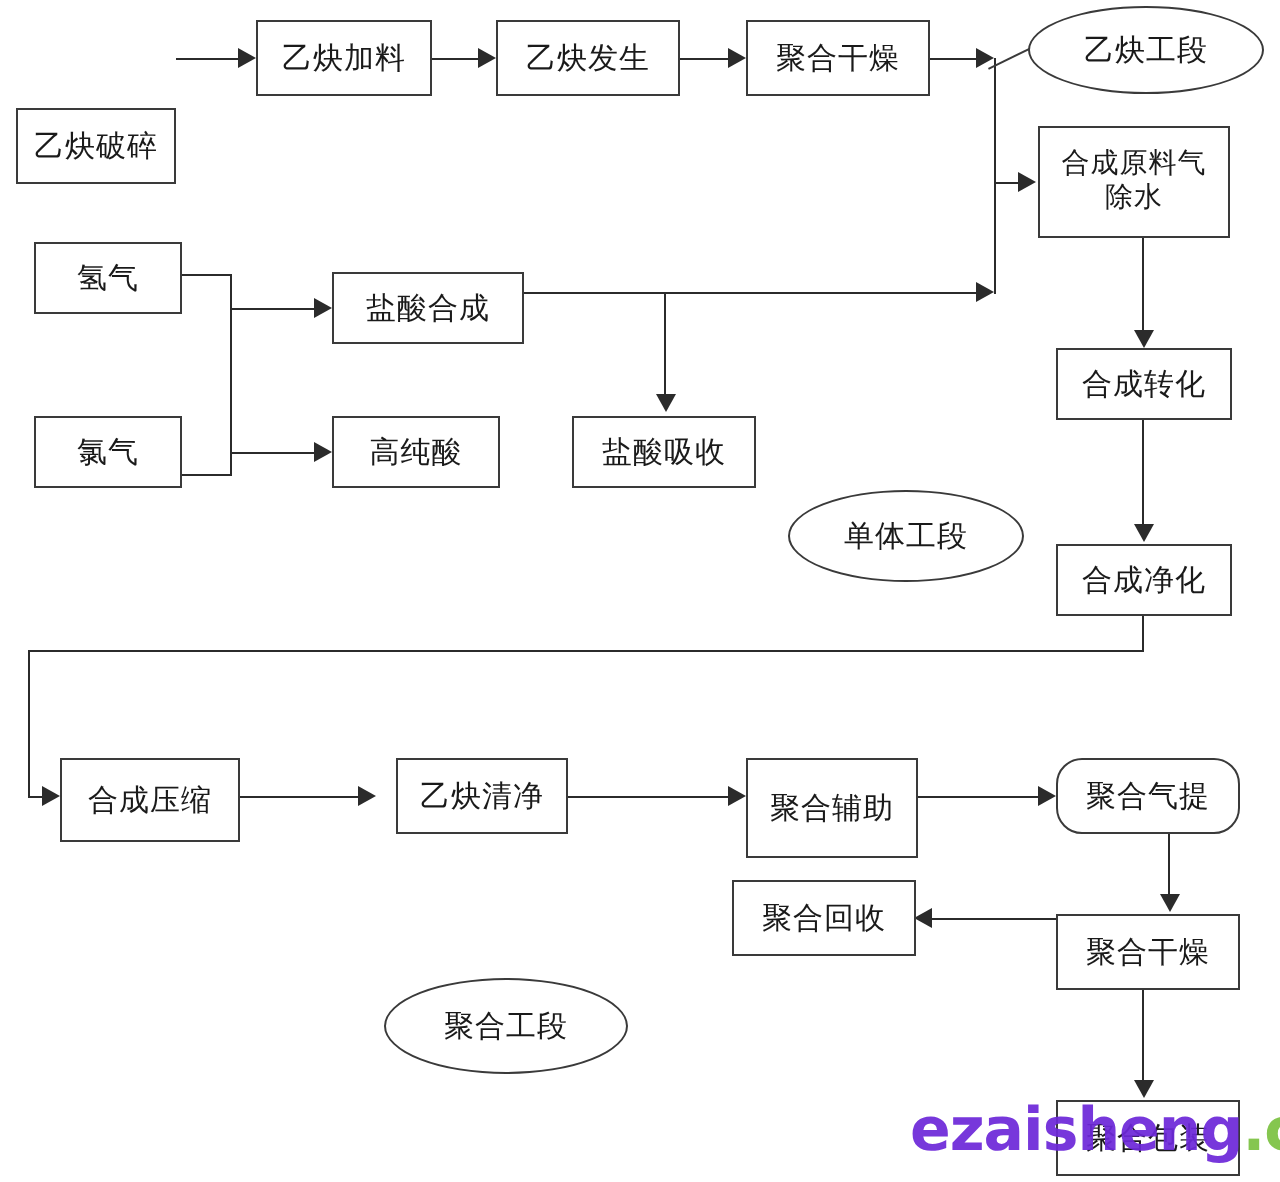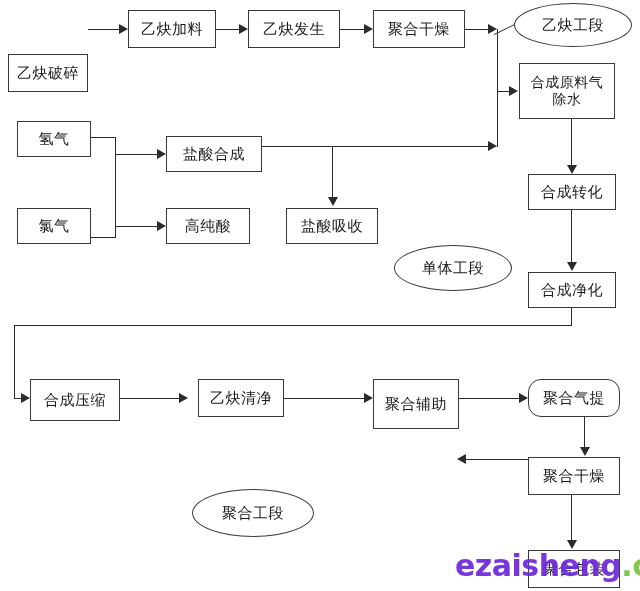--- a/index.html
+++ b/index.html
@@ -199,20 +199,21 @@
   <div class="arrow right" style="left:519px;top:393px;"></div>
 
   <div class="node" style="left:528px;top:379px;width:92px;height:38px;border-radius:13px;">聚合气提</div>
 
   <div class="vline" style="left:584px;top:417px;height:31px;"></div>
   <div class="arrow down" style="left:580px;top:447px;"></div>
 
   <div class="hline" style="left:466px;top:459px;width:118px;"></div>
   <div class="arrow left" style="left:457px;top:454px;"></div>
 
+  <div class="node" style="left:366px;top:440px;width:92px;height:38px;">聚合回收</div>
 
   <div class="node" style="left:528px;top:457px;width:92px;height:38px;">聚合干燥</div>
 
   <div class="vline" style="left:571px;top:495px;height:46px;"></div>
   <div class="arrow down" style="left:567px;top:540px;"></div>
 
   <div class="node" style="left:528px;top:550px;width:92px;height:38px;">聚合包装</div>
 
   <div class="ellipse" style="left:192px;top:489px;width:122px;height:48px;">聚合工段</div>
 

